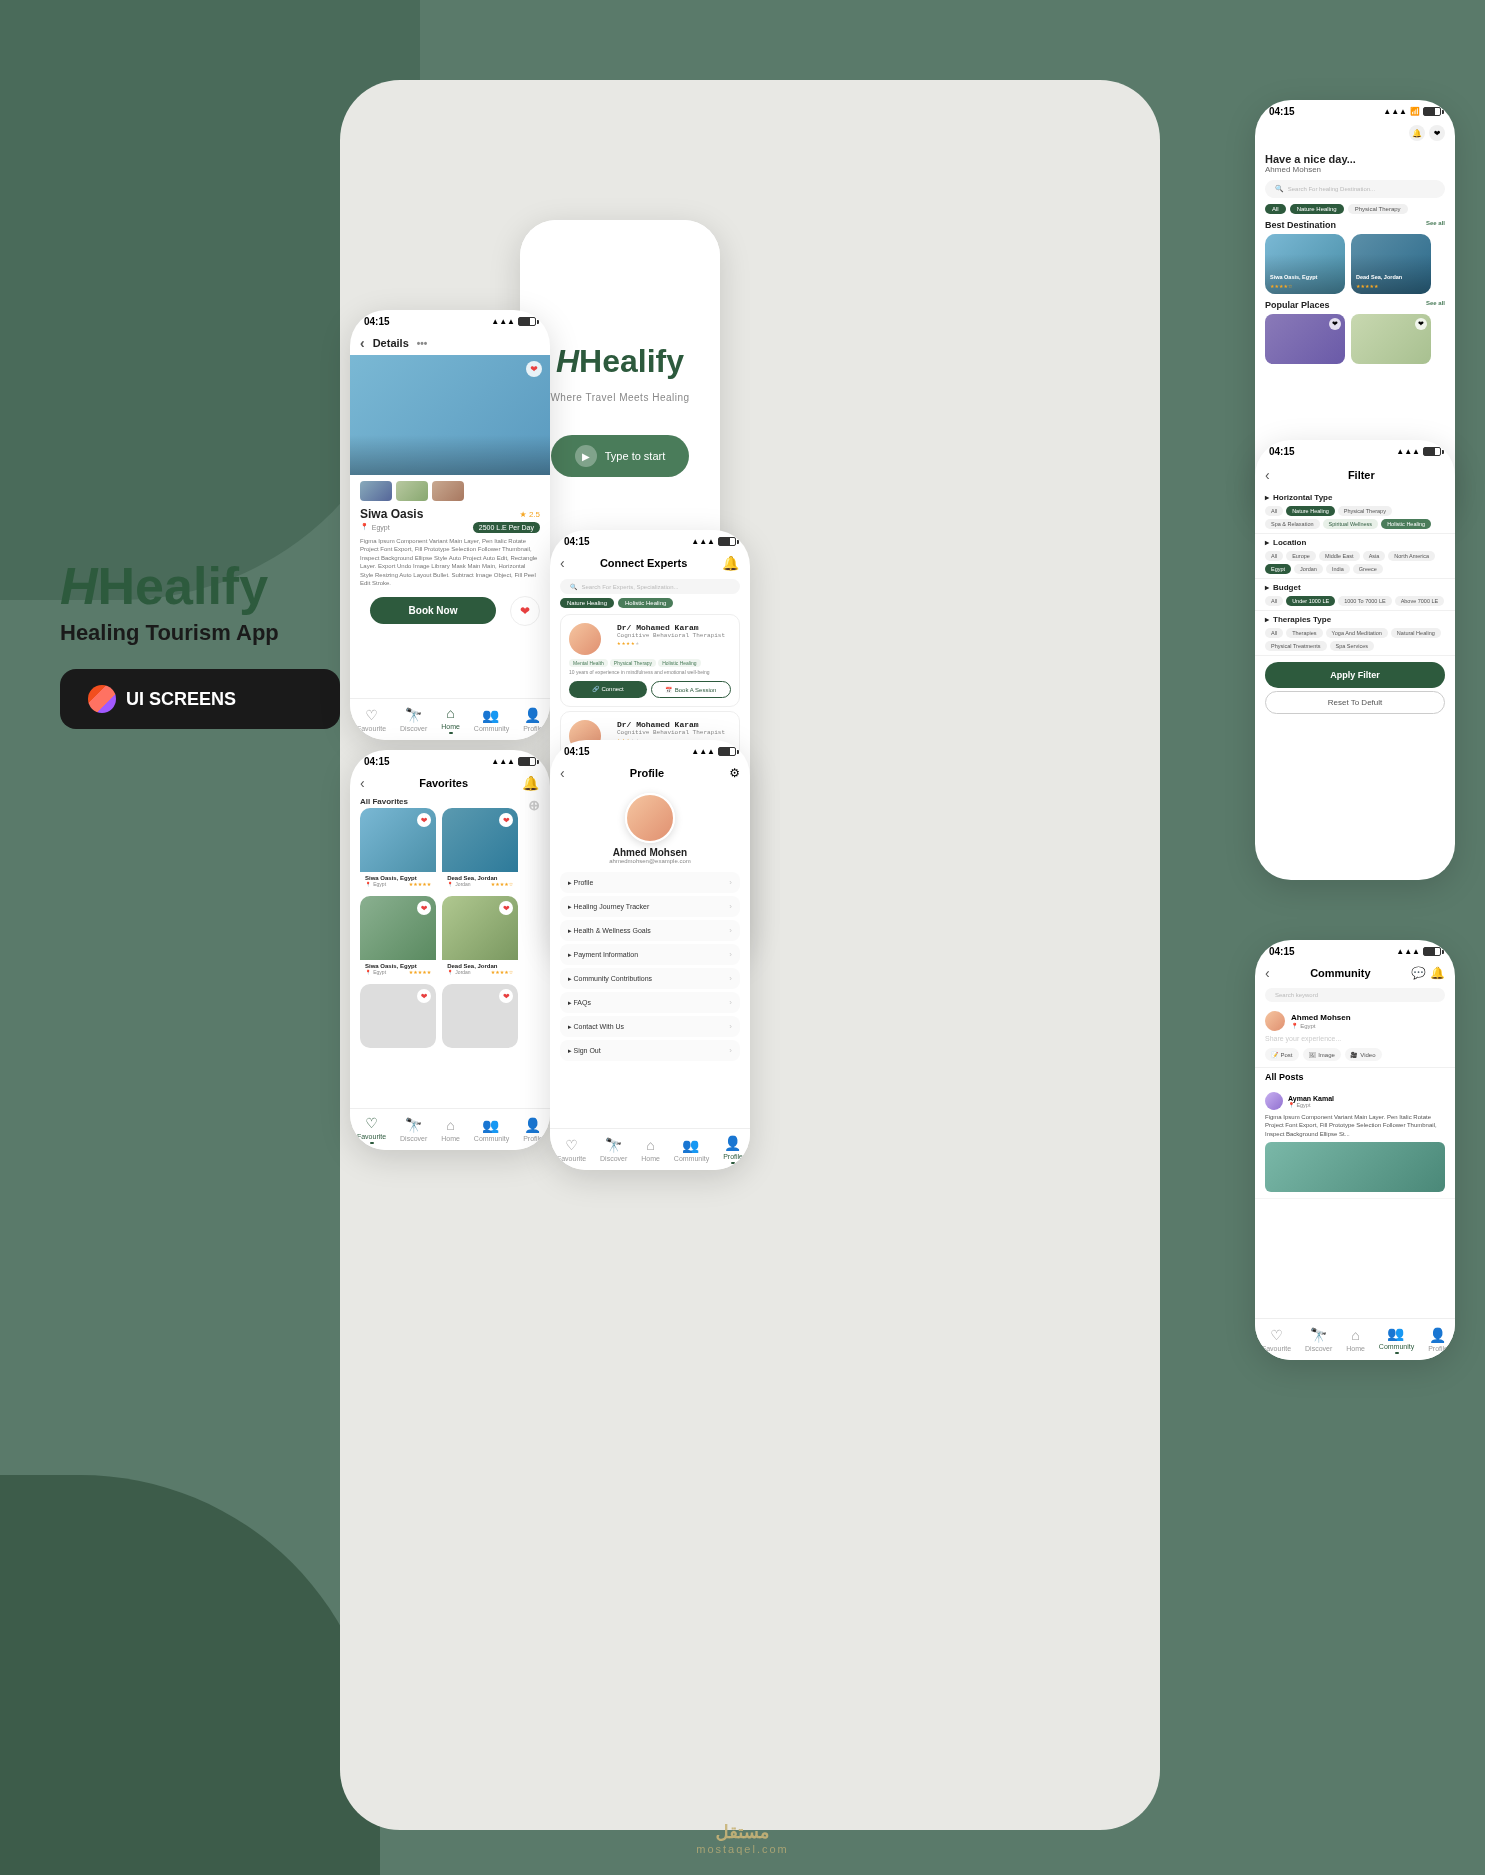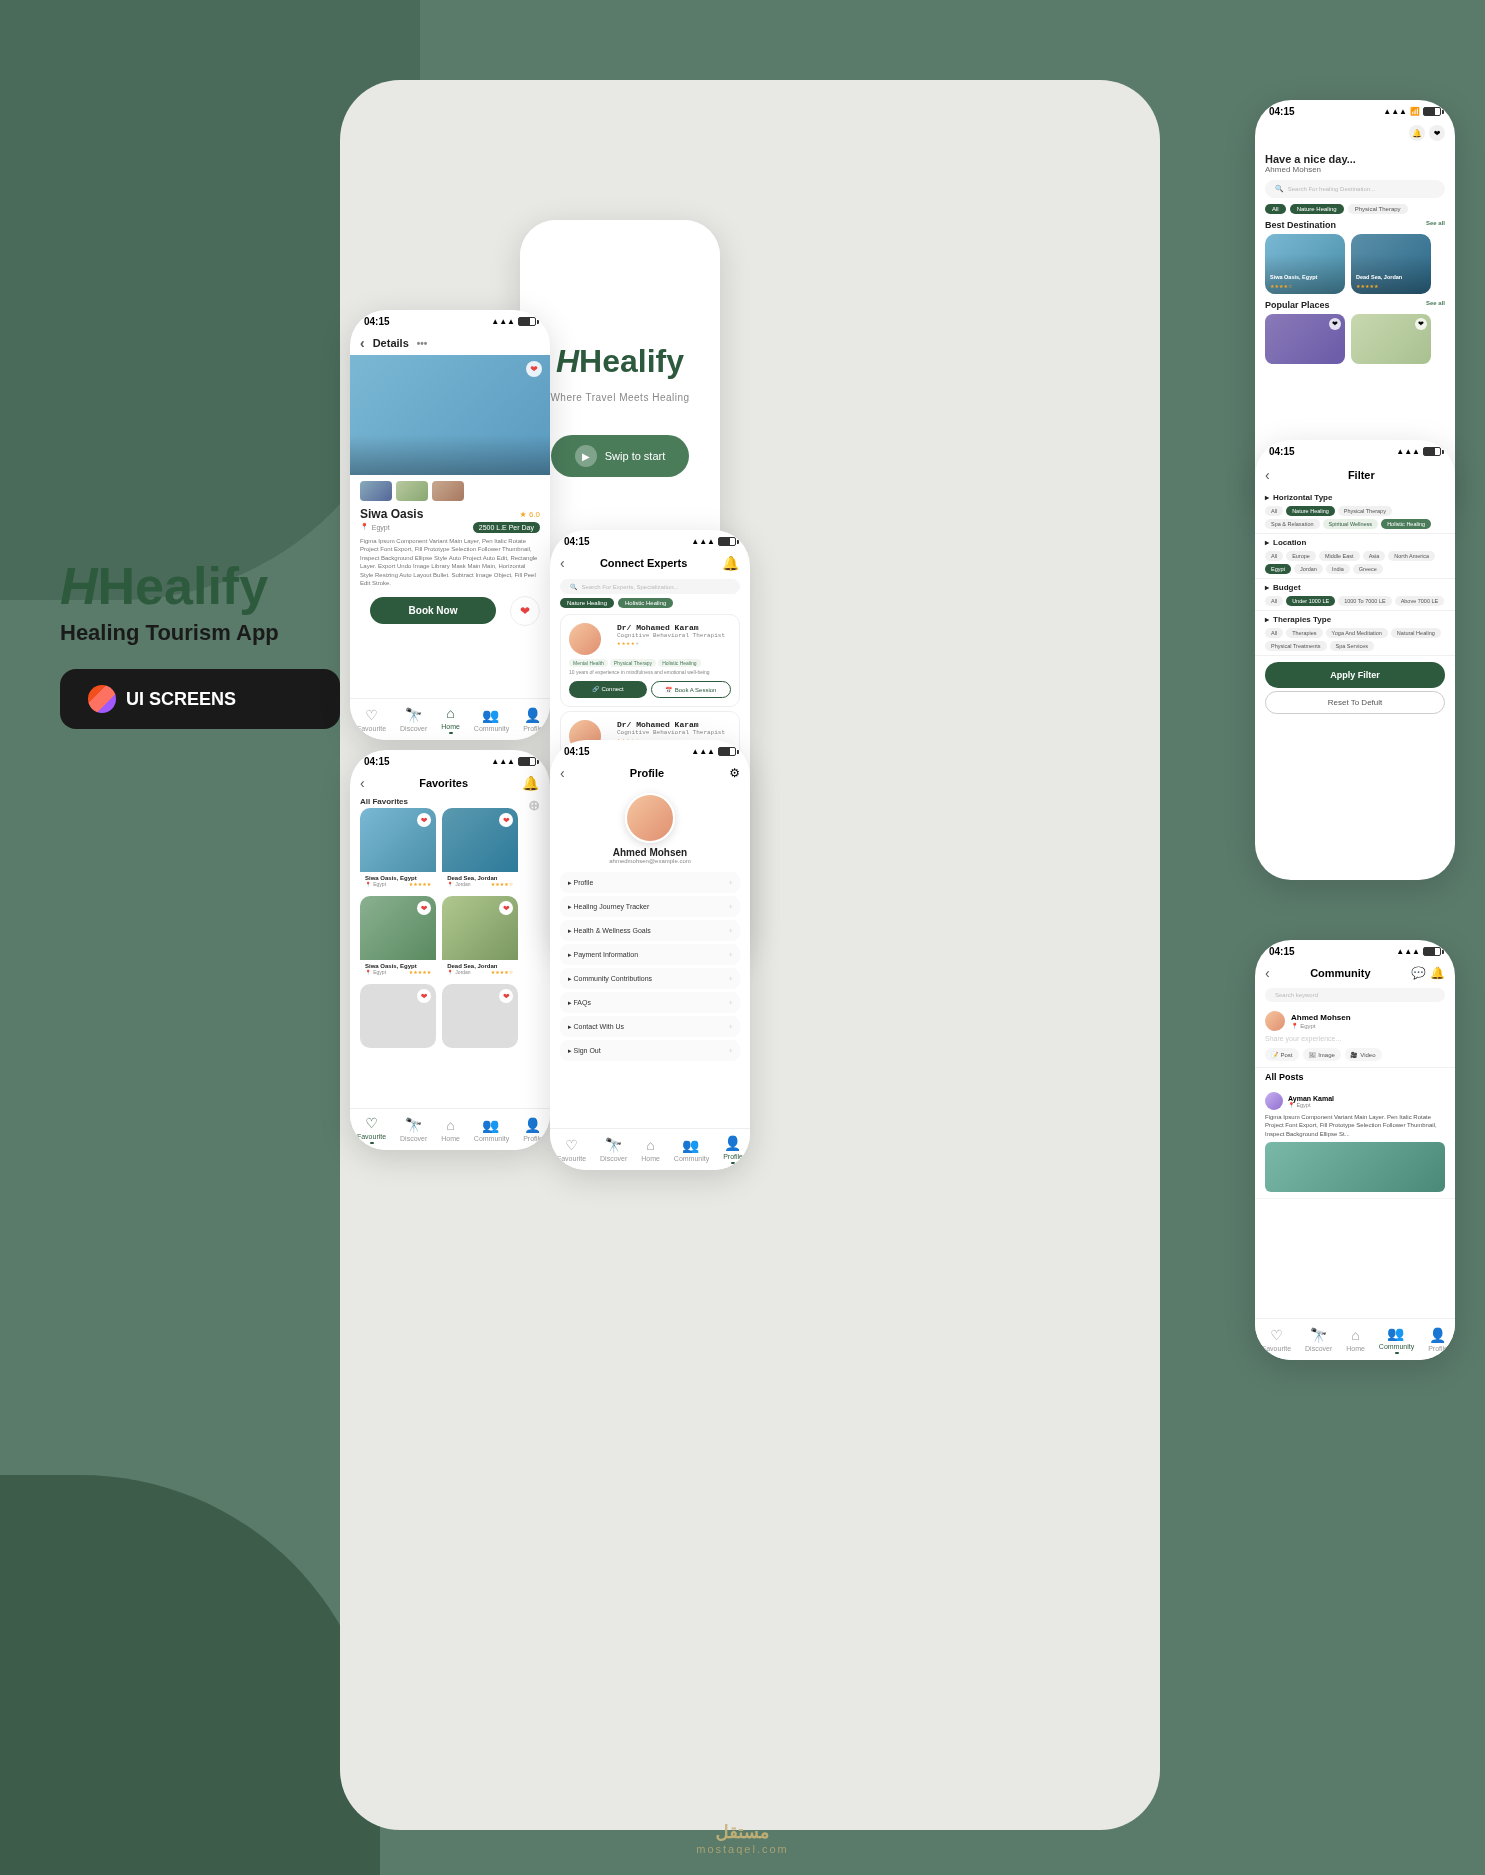--- a/index.html
+++ b/index.html
@@ -627,21 +627,21 @@
 
 <div class="phone phone-splash">
   <div class="phone-inner">
     <div class="splash-content">
       <div style="font-size:32px; font-weight:800; color:#2d5a3d;">
         <em>H</em><span>Healify</span>
       </div>
       <div style="font-size:10px; color:#888; letter-spacing:0.5px;">Where Travel Meets Healing</div>
       <div class="swipe-btn">
         <div class="swipe-circle">▶</div>
-        <span>Swip to start</span>
+        <span>Type to start</span>
       </div>
     </div>
   </div>
 </div>
 
 <div class="phone phone-home">
   <div class="phone-inner">
     <div class="status-bar">
       <span>04:15</span>
       <div class="signal-icons">
@@ -751,21 +751,21 @@
       <div class="detail-img-overlay"></div>
       <div style="position:absolute;top:6px;right:8px;width:16px;height:16px;background:rgba(255,255,255,0.85);border-radius:50%;display:flex;align-items:center;justify-content:center;font-size:9px;color:#e84040;">❤</div>
     </div>
     <div class="detail-thumbs">
       <div class="thumb thumb-1"></div>
       <div class="thumb thumb-2"></div>
       <div class="thumb thumb-3"></div>
     </div>
     <div class="detail-title-row">
       <span class="detail-title">Siwa Oasis</span>
-      <span class="detail-rating">★ <span>6.0</span></span>
+      <span class="detail-rating">★ <span>2.5</span></span>
     </div>
     <div class="detail-location">
       <span>📍</span>
       <span>Egypt</span>
       <div style="margin-left:auto;">
         <span class="price-badge">2500 L.E Per Day</span>
       </div>
     </div>
     <div class="detail-desc">Figma Ipsum Component Variant Main Layer, Pen Italic Rotate Project Font Export, Fill Prototype Selection Follower Thumbnail, Inspect Background Ellipse Style Auto Project Auto Edit, Rectangle Layer. Export Undo Image Library Mask Main Main, Horizontal Style Resizing Auto Layout Bullet. Subtract Image Object, Fill Peel Edit Stroke.</div>
     <div style="display:flex; gap:4px; padding:0 10px; justify-content:center; margin-bottom:4px;">

